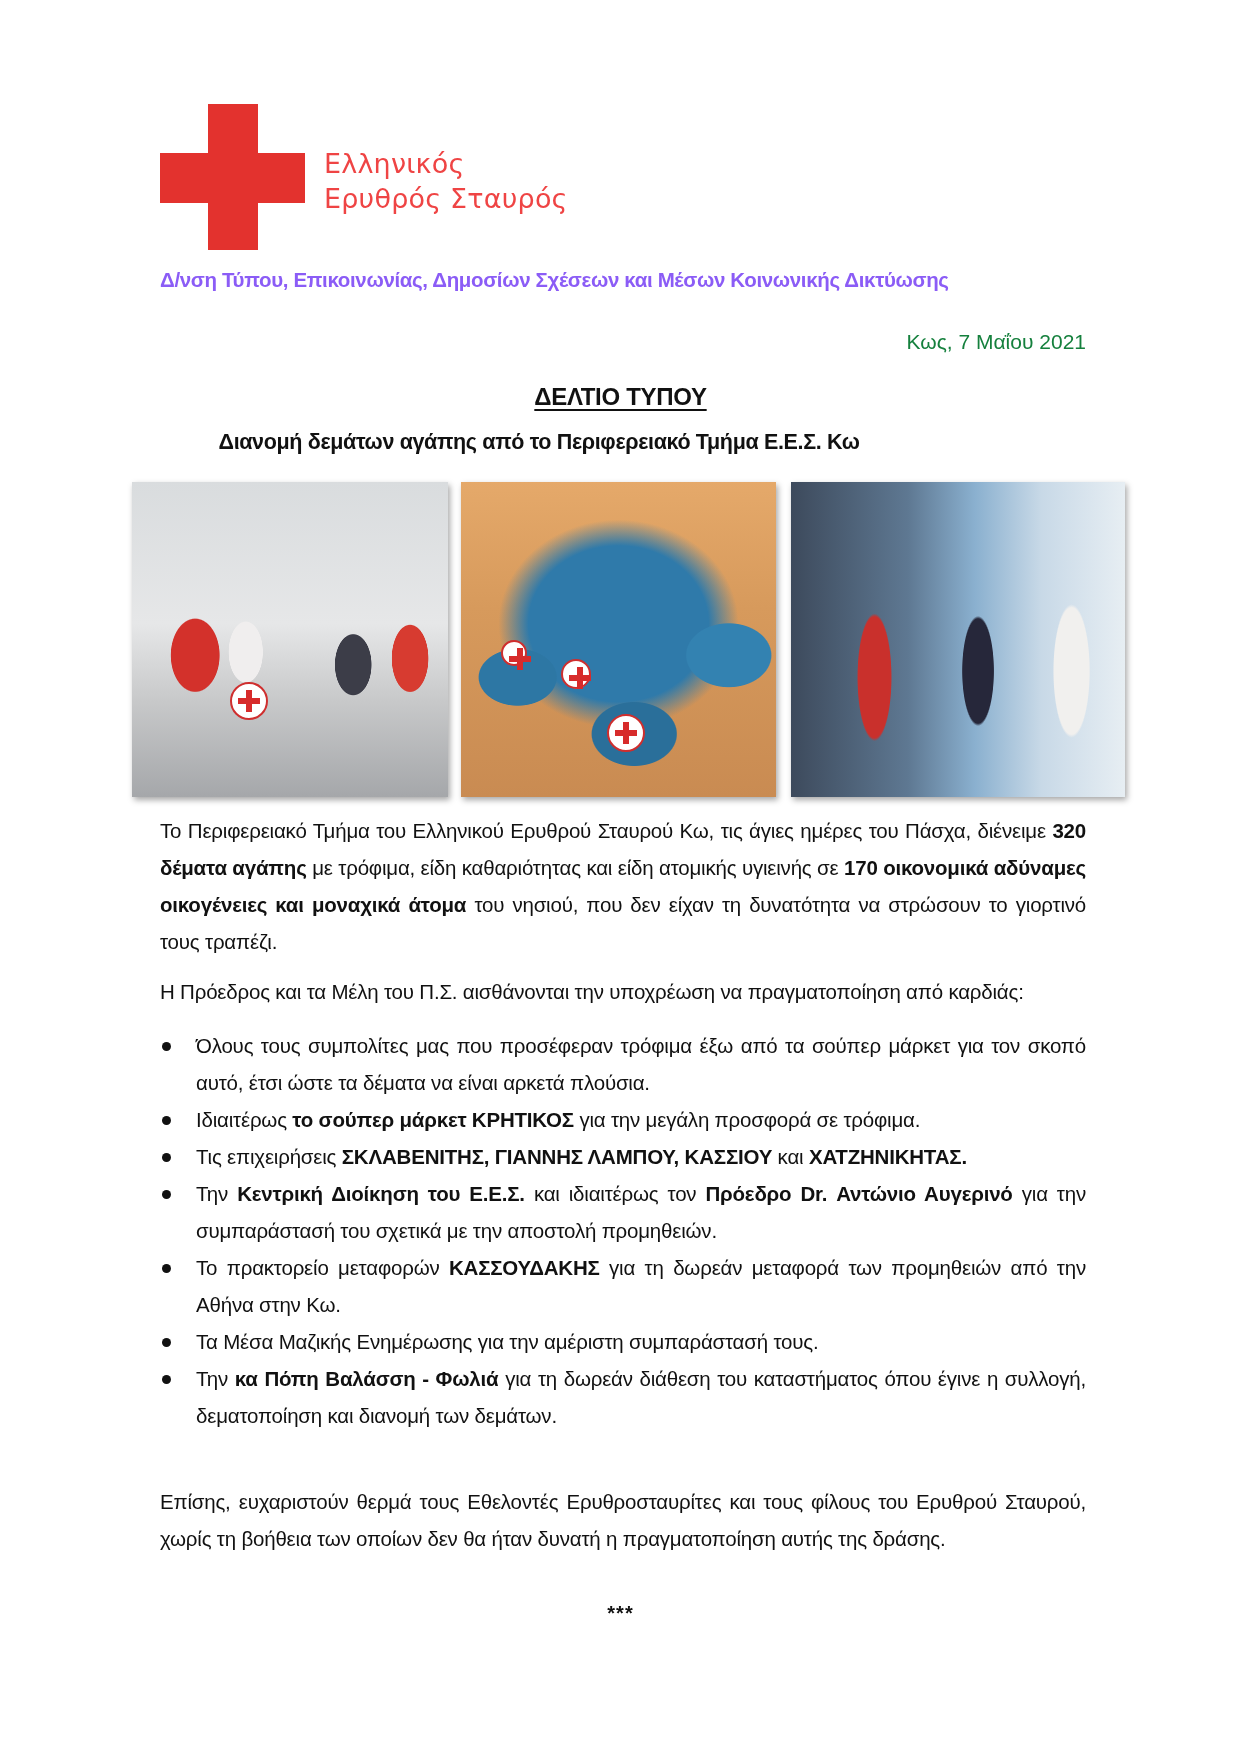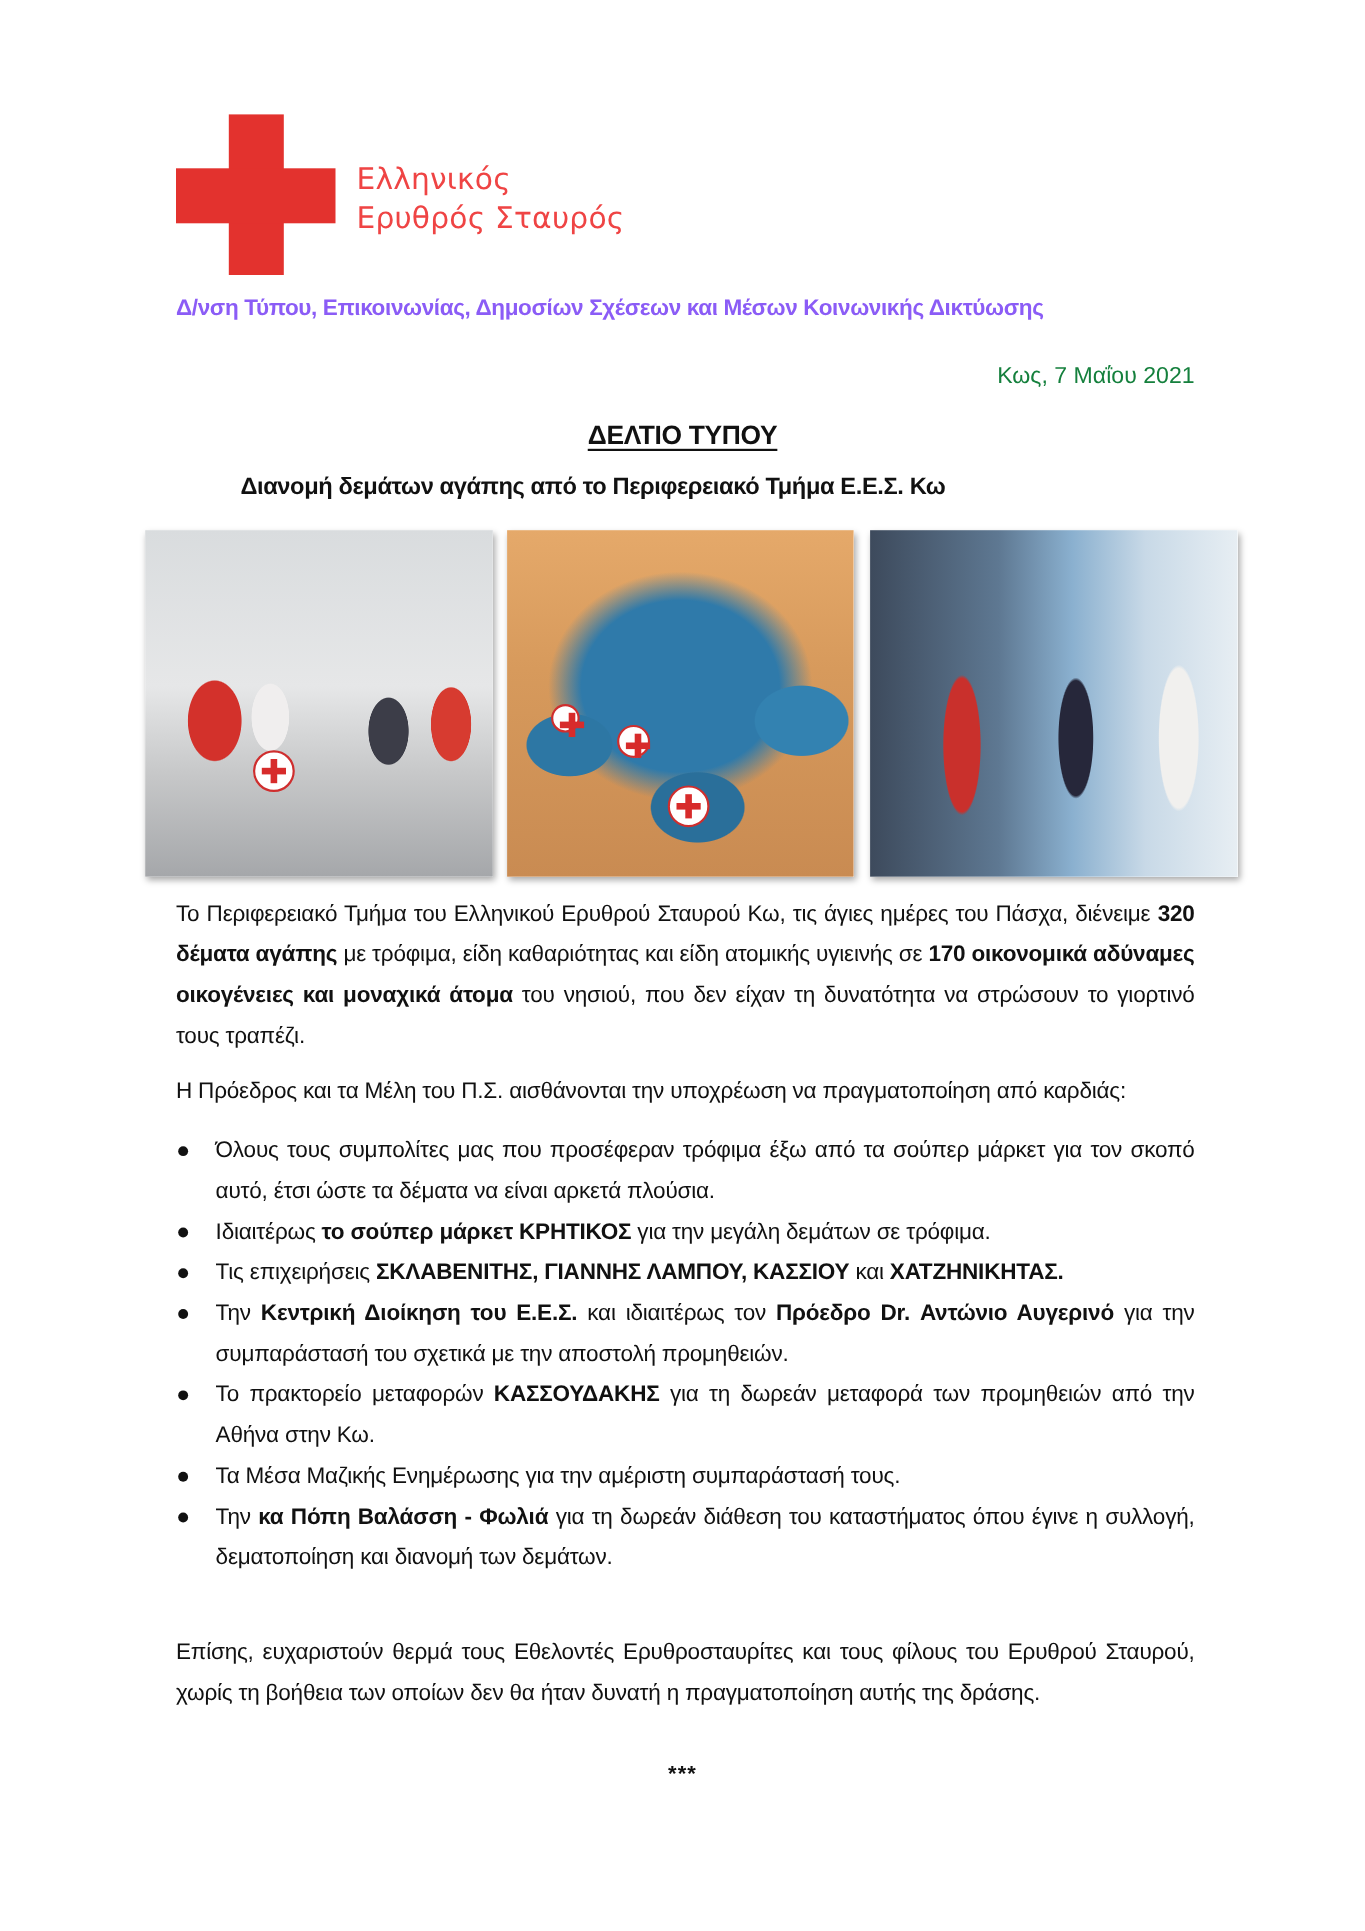--- a/index.html
+++ b/index.html
@@ -86,21 +86,21 @@
   <div class="photo-badge" style="left:40px;top:158px;width:22px;height:22px;"></div>
 </div>
 <div class="photo photo-3" title="Volunteers outside supermarket with donations"></div>
 
 <p class="abs body para p1"><span>Το Περιφερειακό Τμήμα του Ελληνικού Ερυθρού Σταυρού Κω,  τις άγιες ημέρες του Πάσχα, διένειμε </span><b>320 δέματα αγάπης</b><span> με τρόφιμα, είδη καθαριότητας και είδη ατομικής υγιεινής σε </span><b>170 οικονομικά αδύναμες οικογένειες και μοναχικά άτομα</b><span> του νησιού, που δεν είχαν τη δυνατότητα να στρώσουν το γιορτινό τους τραπέζι.</span></p>
 
 <p class="abs body para p2">Η Πρόεδρος και τα Μέλη του Π.Σ. αισθάνονται την υποχρέωση να πραγματοποίηση από καρδιάς:</p>
 
 <ul class="abs body bullets">
   <li><span class="dot"></span><span>Όλους τους συμπολίτες μας που προσέφεραν τρόφιμα έξω από τα σούπερ μάρκετ για τον σκοπό αυτό, έτσι ώστε τα δέματα να είναι αρκετά πλούσια.</span></li>
-  <li><span class="dot"></span><span>Ιδιαιτέρως </span><b>το σούπερ μάρκετ ΚΡΗΤΙΚΟΣ</b><span> για την μεγάλη δεμάτων σε τρόφιμα.</span></li>
+  <li><span class="dot"></span><span>Ιδιαιτέρως </span><b>το σούπερ μάρκετ ΚΡΗΤΙΚΟΣ</b><span> για την μεγάλη προσφορά σε τρόφιμα.</span></li>
   <li><span class="dot"></span><span>Τις επιχειρήσεις </span><b>ΣΚΛΑΒΕΝΙΤΗΣ, ΓΙΑΝΝΗΣ ΛΑΜΠΟΥ, ΚΑΣΣΙΟΥ</b><span> και </span><b>ΧΑΤΖΗΝΙΚΗΤΑΣ.</b></li>
   <li><span class="dot"></span><span>Την </span><b>Κεντρική Διοίκηση του Ε.Ε.Σ.</b><span> και ιδιαιτέρως τον </span><b>Πρόεδρο Dr. Αντώνιο Αυγερινό</b><span> για την συμπαράστασή του σχετικά με την αποστολή προμηθειών.</span></li>
   <li><span class="dot"></span><span>Το πρακτορείο μεταφορών </span><b>ΚΑΣΣΟΥΔΑΚΗΣ</b><span> για τη δωρεάν μεταφορά των προμηθειών από την Αθήνα στην Κω.</span></li>
   <li><span class="dot"></span><span>Τα Μέσα Μαζικής Ενημέρωσης για την αμέριστη συμπαράστασή τους.</span></li>
   <li><span class="dot"></span><span>Την </span><b>κα Πόπη Βαλάσση - Φωλιά</b><span> για τη δωρεάν διάθεση του καταστήματος όπου έγινε η συλλογή, δεματοποίηση και διανομή των δεμάτων.</span></li>
 </ul>
 
 <p class="abs body para p3">Επίσης, ευχαριστούν θερμά τους Εθελοντές Ερυθροσταυρίτες και τους φίλους του Ερυθρού Σταυρού, χωρίς τη βοήθεια των οποίων δεν θα ήταν δυνατή η πραγματοποίηση αυτής της δράσης.</p>
 
 <div class="abs stars">***</div>

